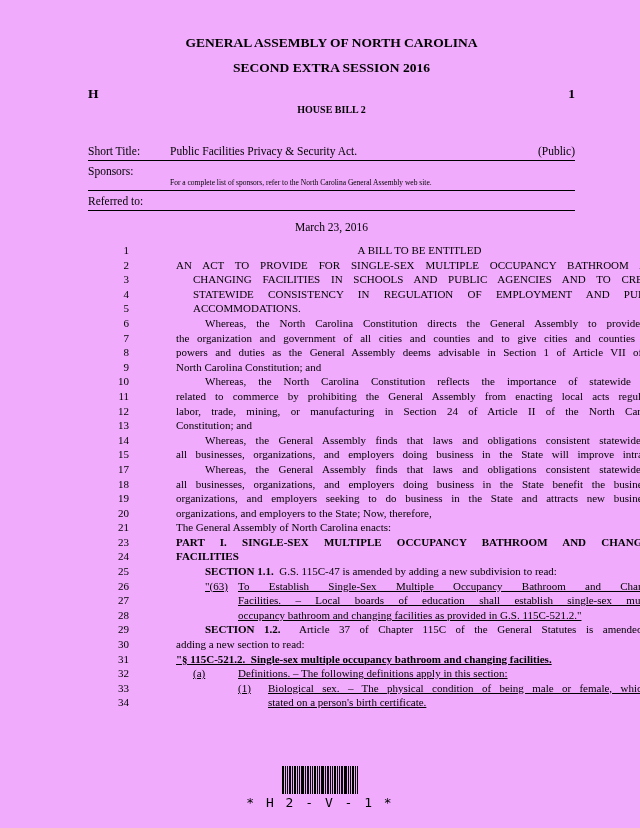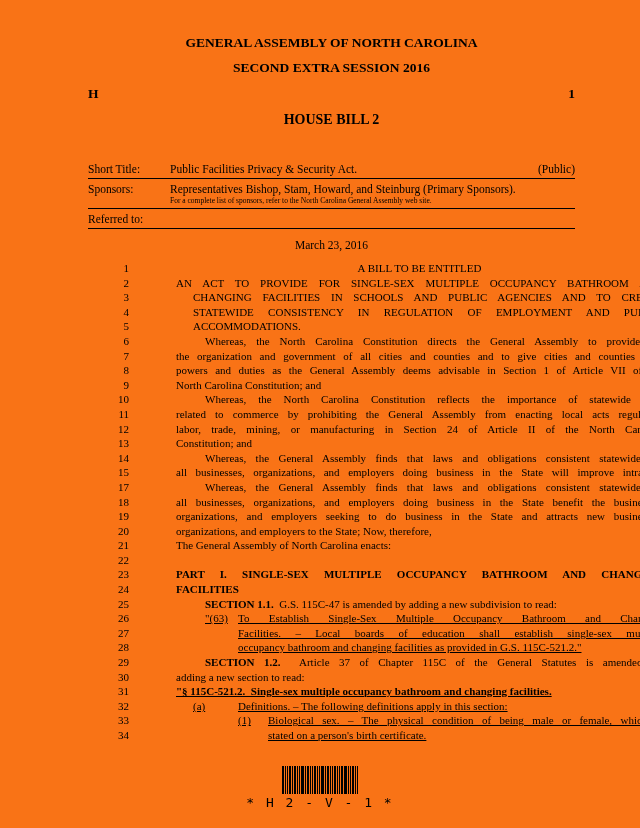--- a/index.html
+++ b/index.html
@@ -1,28 +1,28 @@
 <!DOCTYPE html>
 <html><head>
 <meta charset="utf-8">
 <style>
   * { margin: 0; padding: 0; box-sizing: border-box; }
   html, body { background: #ffffff; }
   .page {
-    width: 640px; height: 828px; background: #f97316; color: #000;
+    width: 640px; height: 828px; background: #f0abfc; color: #000;
     font-family: "Liberation Serif", serif; position: relative; overflow: hidden;
     padding-top: 36px;
   }
   .content { margin-left: 88px; width: 487px; }
   .title-line { text-align: center; font-weight: bold; font-size: 13.5px; line-height: 14px; }
   .title-line + .title-line { margin-top: 11px; }
   .h-row { margin-top: 12px; display: flex; justify-content: space-between; font-weight: bold; font-size: 13.5px; line-height: 14px; }
-  .bill-title { margin-top: 12px; text-align: center; font-weight: bold; font-size: 14px; line-height: 14px; }
-
-  .info { margin-top: 32px; font-size: 11.5px; }
+  .bill-title { margin-top: 2px; text-align: center; font-weight: bold; font-size: 10px; line-height: 14px; }
+
+  .info { margin-top: 24px; font-size: 11.5px; }
   .irow { border-bottom: 1px solid #000; }
   .r1 { display: flex; align-items: baseline; padding: 4px 0 3px 0; }
   .ilabel { flex: none; width: 82px; }
   .ivalue { flex: 1; }
   .ipub { flex: none; text-align: center; }
   .r2 { padding: 4px 0 2px 0; }
   .srow { display: flex; align-items: flex-end; }
   .snote { margin-left: 82px; font-size: 7.5px; line-height: 11px; }
   .r3 { padding: 4px 0 3px 0; }
   .date-line { margin-top: 9px; text-align: center; font-size: 11.5px; line-height: 14px; }
@@ -62,21 +62,20 @@
 
     <div class="info">
       <div class="irow r1">
         <span class="ilabel">Short Title:</span>
         <span class="ivalue">Public Facilities Privacy &amp; Security Act.</span>
         <span class="ipub">(Public)</span>
       </div>
       <div class="irow r2">
         <div class="srow">
           <span class="ilabel">Sponsors:</span>
-          <span class="ivalue">Representatives Bishop, Stam, Howard, and Steinburg (Primary Sponsors).</span>
         </div>
         <div class="snote">For a complete list of sponsors, refer to the North Carolina General Assembly web site.</div>
       </div>
       <div class="irow r3">
         <span class="ilabel">Referred to:</span>
         <span class="ivalue"></span>
       </div>
     </div>
 
     <div class="date-line">March 23, 2016</div>
@@ -193,26 +192,20 @@
         <div class="line">
           <span class="ln">20</span>
           <div class="lc">
             <div class="lt al"><span>organizations, and employers to the State; Now, therefore,</span></div>
           </div>
         </div>
         <div class="line">
           <span class="ln">21</span>
           <div class="lc">
             <div class="lt al"><span>The General Assembly of North Carolina enacts:</span></div>
-          </div>
-        </div>
-        <div class="line">
-          <span class="ln">22</span>
-          <div class="lc">
-            <div class="lt al"></div>
           </div>
         </div>
         <div class="line">
           <span class="ln">23</span>
           <div class="lc">
             <div class="lt aj"><span class="b">PART I. SINGLE-SEX MULTIPLE OCCUPANCY BATHROOM AND CHANGING</span></div>
           </div>
         </div>
         <div class="line">
           <span class="ln">24</span>

